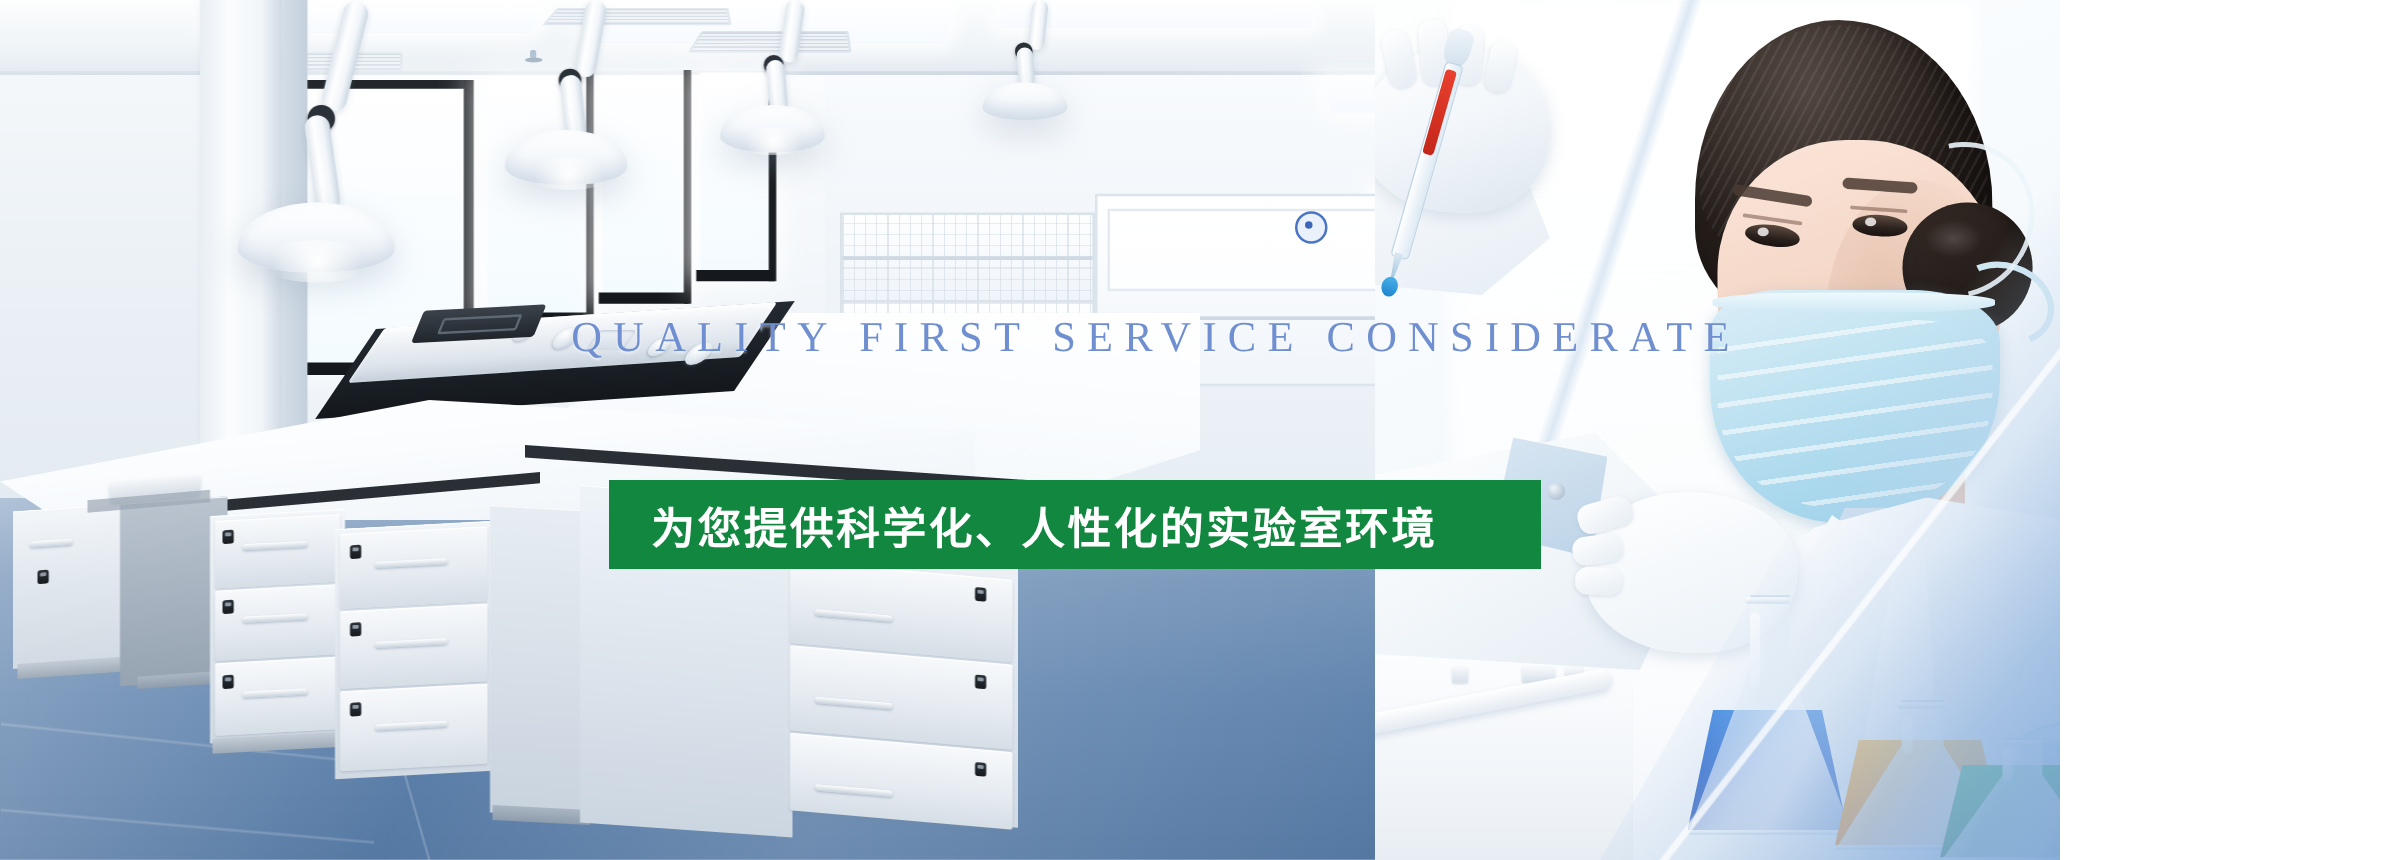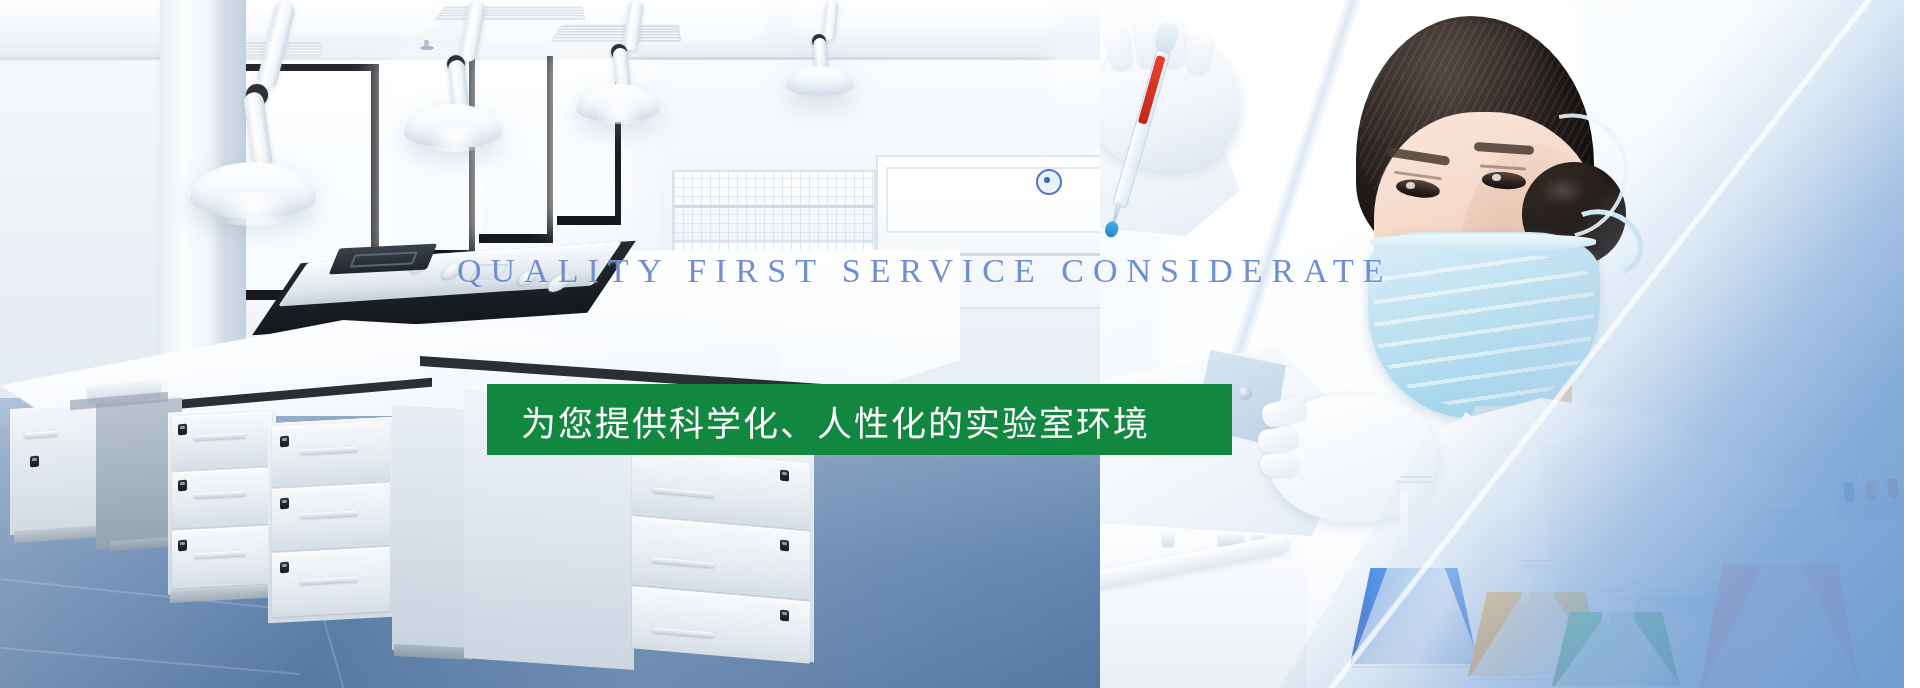--- a/index.html
+++ b/index.html
@@ -1,21 +1,21 @@
 <!DOCTYPE html>
 <html lang="zh-CN"><head>
 <meta charset="utf-8">
 <title>Lab Banner</title>
 <style>
   html,body{margin:0;padding:0;background:#fff;}
   body{font-family:"Liberation Sans","DejaVu Sans",sans-serif;}
 
   .banner{
     position:relative;
-    width:1904px;height:688px;
+    width:1648px;height:688px;
     overflow:hidden;
     background:#eef2f6;
   }
 
   
   .room{position:absolute;inset:0;overflow:hidden;
     background:linear-gradient(180deg,#f2f6fa 0%,#eaf0f6 40%,#e4ebf2 62%,#dfe7ef 100%);}
 
   
   .ceiling{position:absolute;left:0;top:0;width:1250px;height:60px;
@@ -445,21 +445,21 @@
 
   .headline{position:absolute;left:740px;top:296px;
     font-family:"DejaVu Sans","Liberation Sans",sans-serif;
     font-size:59px;font-weight:bold;letter-spacing:3px;color:#1a4fc4;white-space:nowrap;
     text-shadow:0 2px 4px rgba(255,255,255,.5);}
 
   .greenbar{position:absolute;left:487px;top:384px;width:745px;height:71px;
     background:#12873f;}
   .greenbar span{position:absolute;left:34px;top:50%;transform:translateY(-50%);
     font-family:"DejaVu Sans","Liberation Sans",sans-serif;
-    font-size:35px;font-weight:normal;letter-spacing:2px;color:#ffffff;white-space:nowrap;}
+    font-size:35px;font-weight:bold;letter-spacing:2px;color:#ffffff;white-space:nowrap;}
 </style>
 </head>
 <body>
 
 <div class="banner">
 
   <div class="room">
 
     <div class="wall wall-left"></div>
     <div class="wall wall-back"></div>

